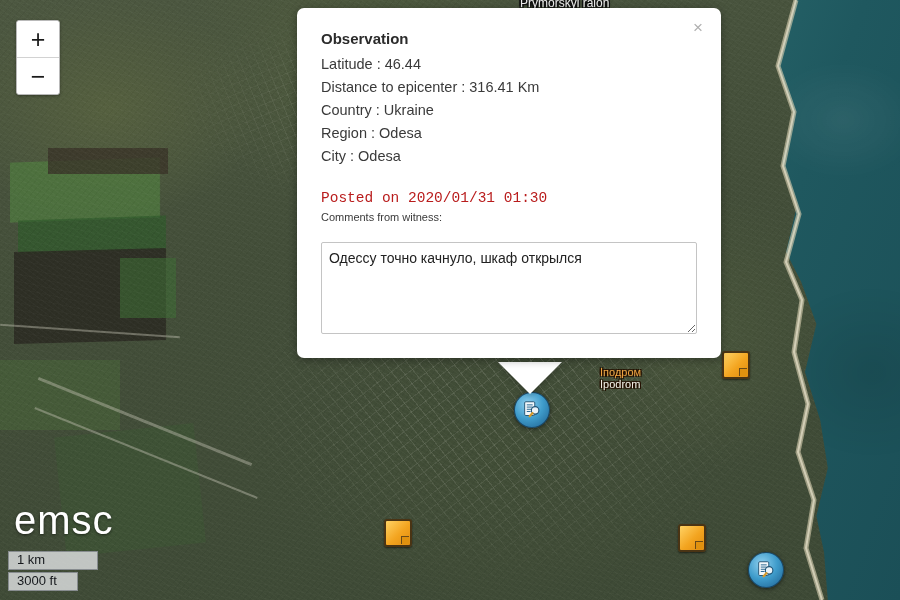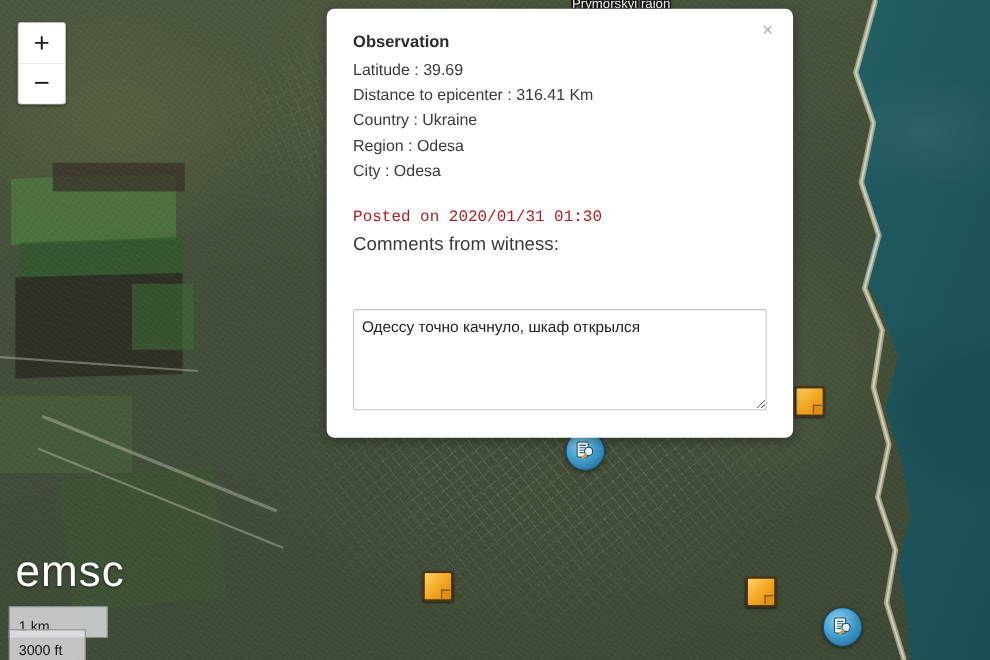--- a/index.html
+++ b/index.html
@@ -246,21 +246,21 @@
   }
   .scalebar {
     position: absolute;
     left: 8px;
     z-index: 30;
     background: rgba(222,224,226,.82);
     border: 1px solid rgba(120,125,130,.8);
     color: #15181c;
     font-family: "Liberation Sans", sans-serif;
     font-size: 13px;
-    padding: 10px 6px 2px 8px;
+    padding: 0 6px 2px 8px;
     box-sizing: border-box;
   }
   .scale-km { top: 551px; width: 90px; }
   .scale-ft { top: 572px; width: 70px; }
 
   
   .popup {
     position: absolute;
     left: 297px; top: 8px;
     width: 424px;
@@ -310,41 +310,40 @@
     white-space: nowrap;
   }
   .popup-gap { height: 20px; }
   .popup-posted {
     font-size: 14.5px;
     color: #b91c1c;
     line-height: 1.5;
     font-family: Liberation Mono, monospace;
   }
   .popup-commentlabel {
-    font-size: 17px;
+    font-size: 11px;
     color: #3a3a3a;
     line-height: 1.5;
-    margin-bottom: 4px;
+    margin-bottom: 16px;
     font-family: "Liberation Sans", sans-serif;
   }
   .popup-textarea {
     width: 100%;
     height: 92px;
     box-sizing: border-box;
     border: 1px solid #c4c4c4;
     border-radius: 2px;
     background: #fff;
     color: #222;
     font-family: "Liberation Sans", sans-serif;
     font-size: 14px;
     line-height: 1.35;
     padding: 6px 7px;
     resize: both;
     outline: none;
-    margin-top: 42px;
   }
 </style>
 </head>
 <body>
 
 <div id="app">
 
   <div class="map-canvas">
     <div class="layer-land"></div>
 
@@ -432,21 +431,21 @@
   <div class="scalebar scale-km">1 km</div>
   <div class="scalebar scale-ft">3000 ft</div>
 
   <div class="popup-tail"></div>
 
   <div class="popup">
     <div class="popup-close">×</div>
 
     <div class="popup-title">Observation</div>
 
-    <div class="popup-row">Latitude : 39.69</div>
+    <div class="popup-row">Latitude : 46.44</div>
     <div class="popup-row">Distance to epicenter : 316.41 Km</div>
     <div class="popup-row">Country : Ukraine</div>
     <div class="popup-row">Region : Odesa</div>
     <div class="popup-row">City : Odesa</div>
 
     <div class="popup-gap"></div>
 
     <div class="popup-posted">Posted on 2020/01/31 01:30</div>
     <div class="popup-commentlabel">Comments from witness:</div>
 

